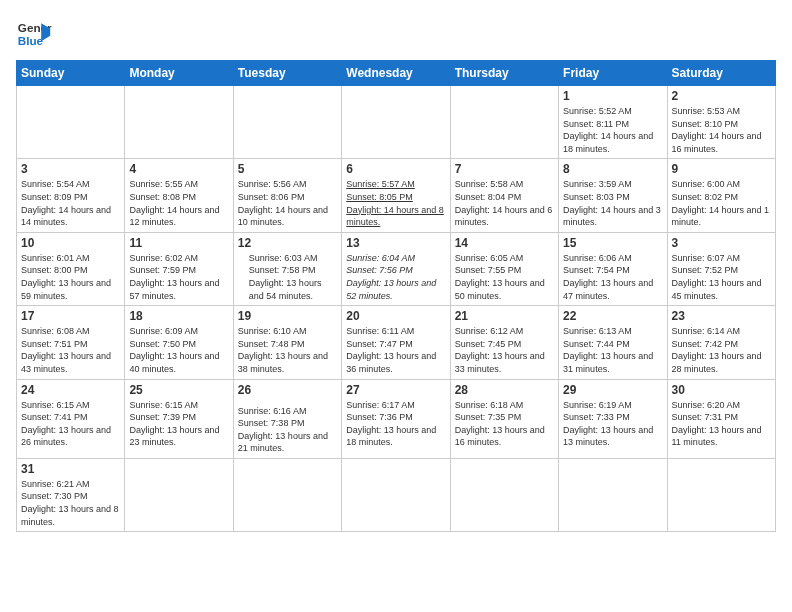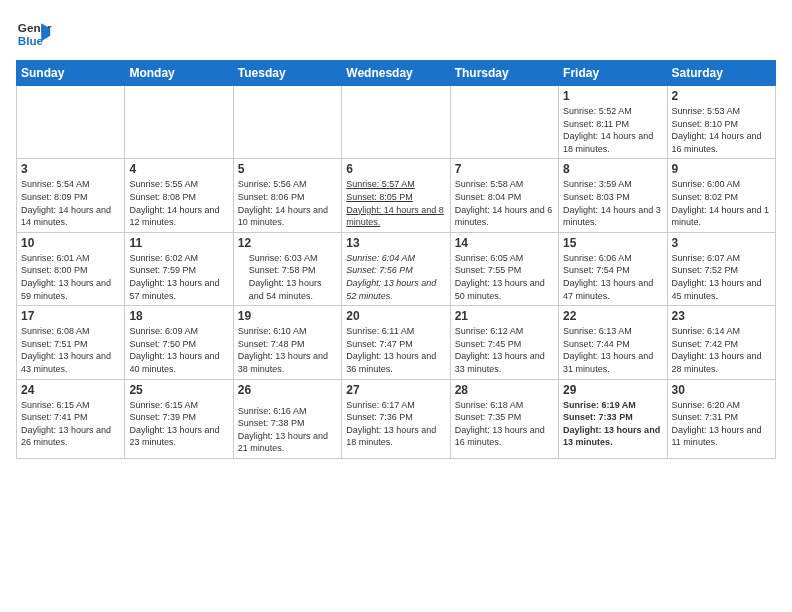--- a/index.html
+++ b/index.html
@@ -287,25 +287,39 @@
 Daylight: 13 hours and 18 minutes.</div>
         </td>
         <td>
           <span class="day-number">28</span>
           <div class="day-info" style="white-space: pre-line;">Sunrise: 6:18 AM
 Sunset: 7:35 PM
 Daylight: 13 hours and 16 minutes.</div>
         </td>
         <td>
           <span class="day-number">29</span>
-          <div class="day-info" style="white-space: pre-line; font-weight: bold;">Sunrise: 6:19 AM
+          <div class="day-info" style="white-space: pre-line;">Sunrise: 6:19 AM
 Sunset: 7:33 PM
 Daylight: 13 hours and 13 minutes.</div>
         </td>
         <td>
           <span class="day-number">30</span>
           <div class="day-info" style="white-space: pre-line;">Sunrise: 6:20 AM
 Sunset: 7:31 PM
 Daylight: 13 hours and 11 minutes.</div>
         </td>
       </tr>
+      <tr class="last-row">
+        <td>
+          <span class="day-number">31</span>
+          <div class="day-info" style="white-space: pre-line;">Sunrise: 6:21 AM
+Sunset: 7:30 PM
+Daylight: 13 hours and 8 minutes.</div>
+        </td>
+        <td class="empty-cell"></td>
+        <td class="empty-cell"></td>
+        <td class="empty-cell"></td>
+        <td class="empty-cell"></td>
+        <td class="empty-cell"></td>
+        <td class="empty-cell"></td>
+      </tr>
     </tbody>
 </table>
 
 </body></html>

